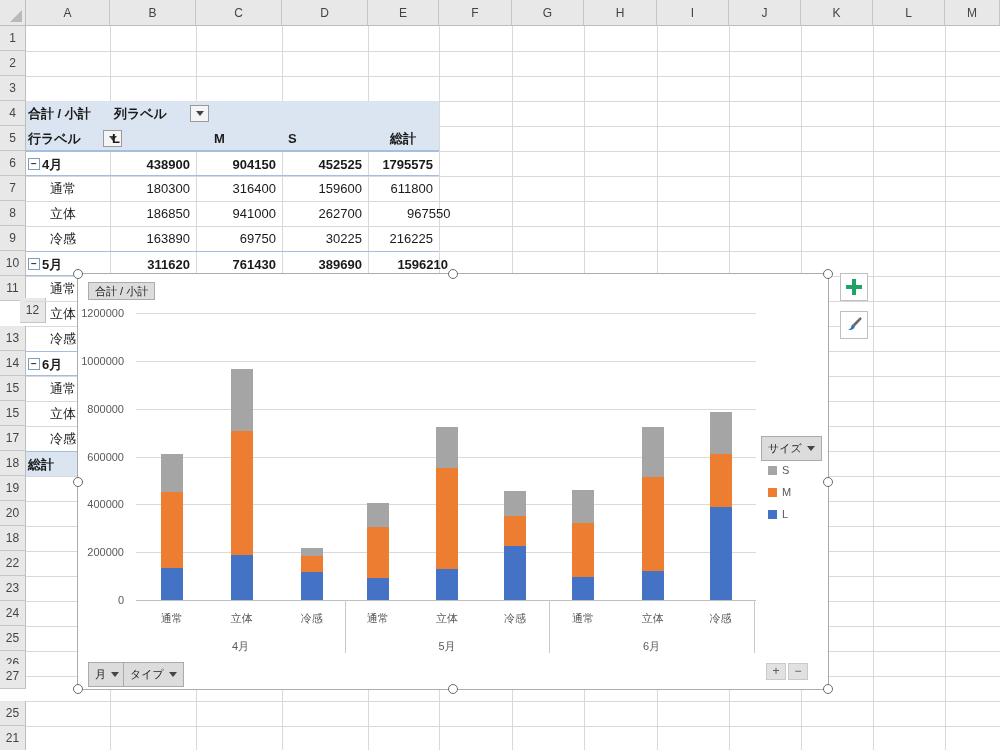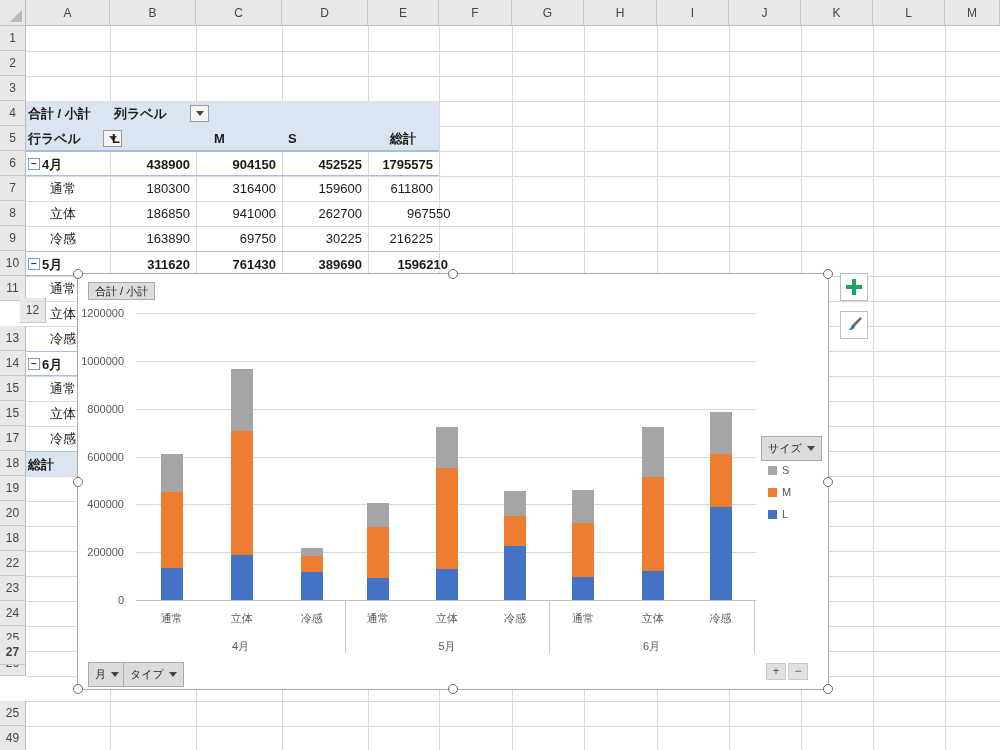--- a/index.html
+++ b/index.html
@@ -84,23 +84,23 @@
       <div class="rowhead" style="top: 426px; height: 25px;">17</div>
       <div class="rowhead" style="top: 451px; height: 25px;">18</div>
       <div class="rowhead" style="top: 476px; height: 25px;">19</div>
       <div class="rowhead" style="top: 501px; height: 25px;">20</div>
       <div class="rowhead" style="top: 526px; height: 25px;">18</div>
       <div class="rowhead" style="top: 551px; height: 25px;">22</div>
       <div class="rowhead" style="top: 576px; height: 25px;">23</div>
       <div class="rowhead" style="top: 601px; height: 25px;">24</div>
       <div class="rowhead" style="top: 626px; height: 25px;">25</div>
       <div class="rowhead" style="top: 651px; height: 25px;">26</div>
-      <div class="rowhead" style="top: 640px; height: 25px; font-weight: bold;">27</div>
+      <div class="rowhead" style="top: 664px; height: 25px;">27</div>
       <div class="rowhead" style="top: 701px; height: 25px;">25</div>
-      <div class="rowhead" style="top: 726px; height: 25px;">49</div>
+      <div class="rowhead" style="top: 726px; height: 25px;">21</div>
     </div>
   <div id="gridlines">
       <div class="vline" style="left: 110px; top: 26px; height: 724px;"></div>
       <div class="vline" style="left: 196px; top: 26px; height: 724px;"></div>
       <div class="vline" style="left: 282px; top: 26px; height: 724px;"></div>
       <div class="vline" style="left: 368px; top: 26px; height: 724px;"></div>
       <div class="vline" style="left: 439px; top: 26px; height: 724px;"></div>
       <div class="vline" style="left: 512px; top: 26px; height: 724px;"></div>
       <div class="vline" style="left: 584px; top: 26px; height: 724px;"></div>
       <div class="vline" style="left: 657px; top: 26px; height: 724px;"></div>

